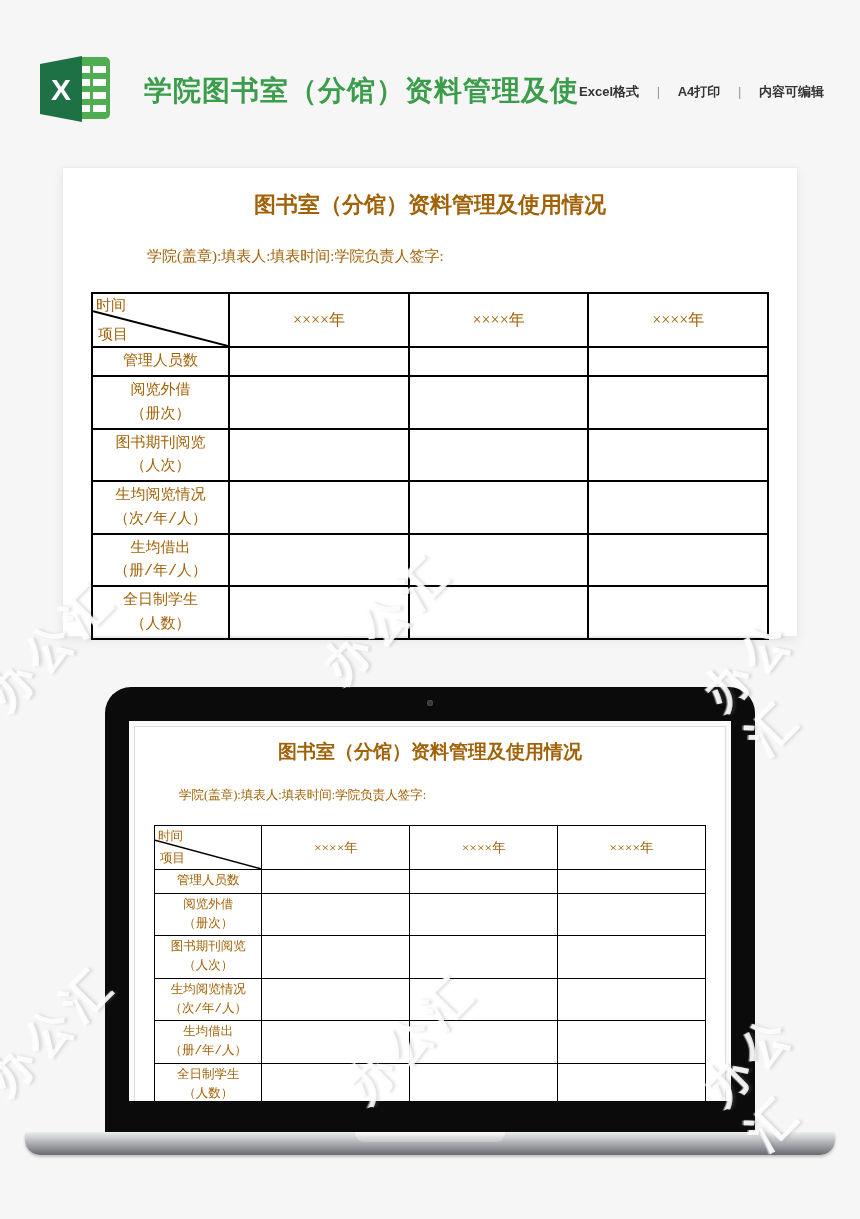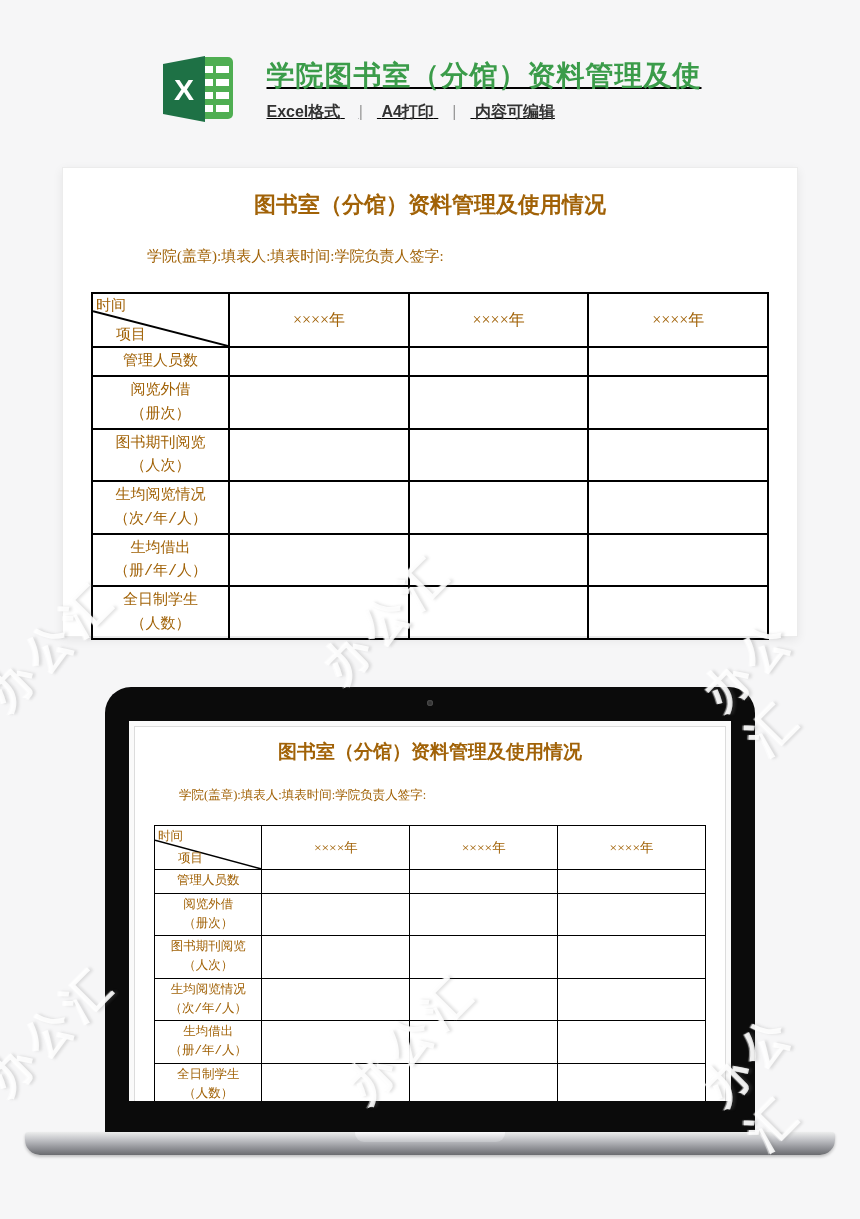--- a/index.html
+++ b/index.html
@@ -5,35 +5,35 @@
   * { margin:0; padding:0; box-sizing:border-box; }
   html,body { background:#e9e9ea; }
   .page {
     position:relative; width:860px; height:1219px; margin:0 auto;
     background:#f6f6f7; overflow:hidden;
     font-family:"Liberation Sans", sans-serif;
   }
 
   
   .hdr { display:flex; align-items:center; justify-content:center; gap:32px; padding-top:54px; }
-  .hdr-text { display:flex; flex-direction:column;text-decoration:underline; }
+  .hdr-text { display:flex; flex-direction:row; }
   .hdr-title { font-size:28px; font-weight:bold; color:#3b9c4a; letter-spacing:1px; line-height:1.2; }
-  .hdr-sub { margin-top:9px; font-size:16px; font-weight:bold; color:#333; }
+  .hdr-sub { margin-top:9px; font-size:13px; font-weight:bold; color:#333; }
   .hdr-sub .pipe { color:#999; margin:0 14px; font-weight:normal; }
 
   
   .doc { font-family:"Liberation Serif","DejaVu Serif",serif; color:#a16207; }
   .doc-title { text-align:center; font-weight:bold; }
   .doc-meta { display:flex; }
   .doc-table { border-collapse:collapse; width:100%; table-layout:fixed; }
   .doc-table td { border:2px solid #000; text-align:center; vertical-align:middle; padding:2px 0; }
   .corner-cell { position:relative; padding:0; }
   .corner-cell svg { position:absolute; left:0; top:0; width:100%; height:100%; }
   .corner-top { position:absolute; top:2px; left:3px; }
-  .corner-bottom { position:absolute; bottom:2px; left:23px; }
+  .corner-bottom { position:absolute; bottom:2px; left:5px; }
   .label-cell div { line-height:1.55;font-family:Liberation Mono, monospace; }
 
   
   .doc--lg .doc-title { font-size:22px; padding-top:22px; }
   .doc--lg .doc-meta { font-size:15px; margin-top:27px; padding:0 40px 0 56px; }
   .doc--lg .doc-table { margin-top:26px; }
   .doc--lg .tr-head { height:54px; }
   .doc--lg .year-cell { font-size:16px; }
   .doc--lg .corner-cell { font-size:15px; }
   .doc--lg .label-cell { font-size:15px; }

